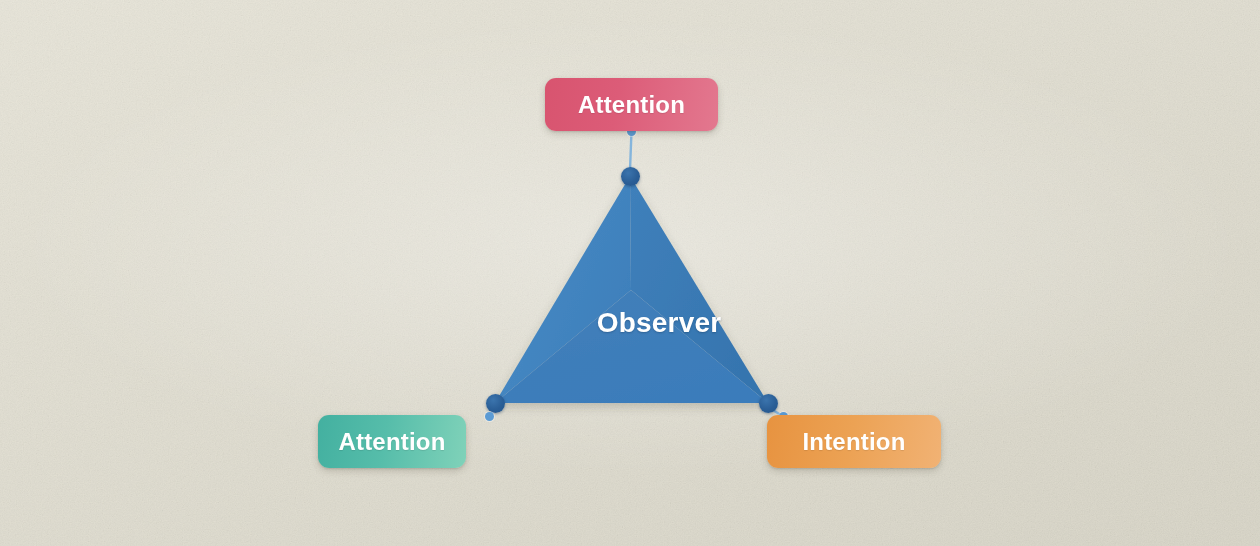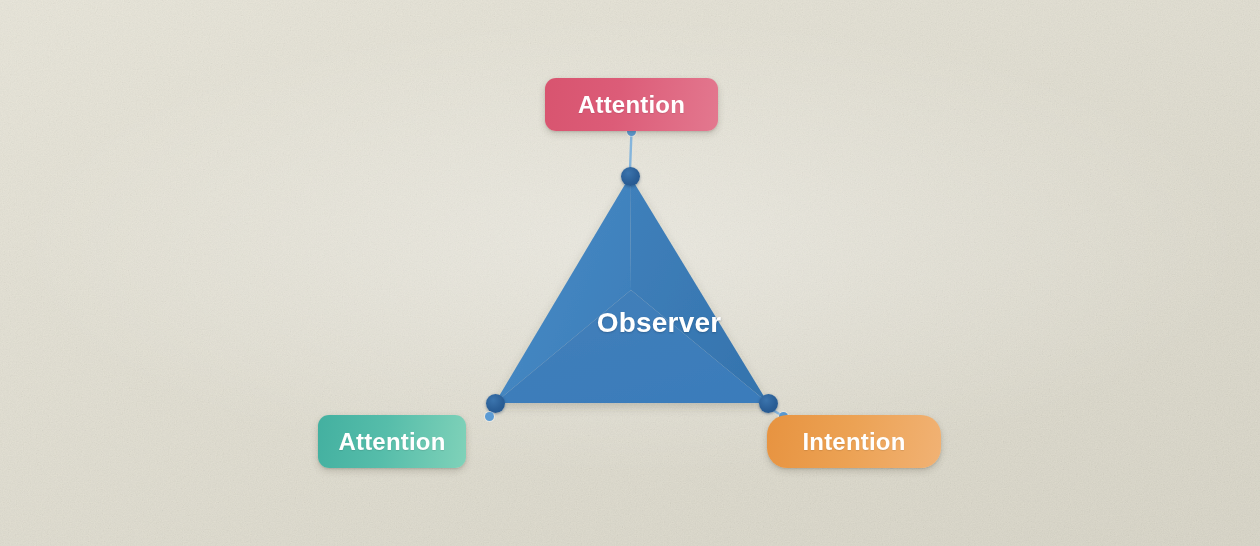--- a/index.html
+++ b/index.html
@@ -97,21 +97,20 @@
     left: 318px;
     top: 415px;
     width: 148px;
     background: linear-gradient(100deg, #43b0a0 0%, #56bdaa 45%, #80d2b9 100%);
   }
   #node-intention {
     left: 767px;
     top: 415px;
     width: 174px;
     background: linear-gradient(100deg, #e79340 0%, #eca254 48%, #f1b274 100%);
-    border-radius: 20px;
   }
 
   
   .vertex-dot {
     position: absolute;
     width: 19px;
     height: 19px;
     border-radius: 50%;
     background: radial-gradient(circle at 38% 32%, #3b74ad 0%, #2a5e96 55%, #24558b 100%);
     box-shadow: 0 1px 3px rgba(25,55,90,0.45);

